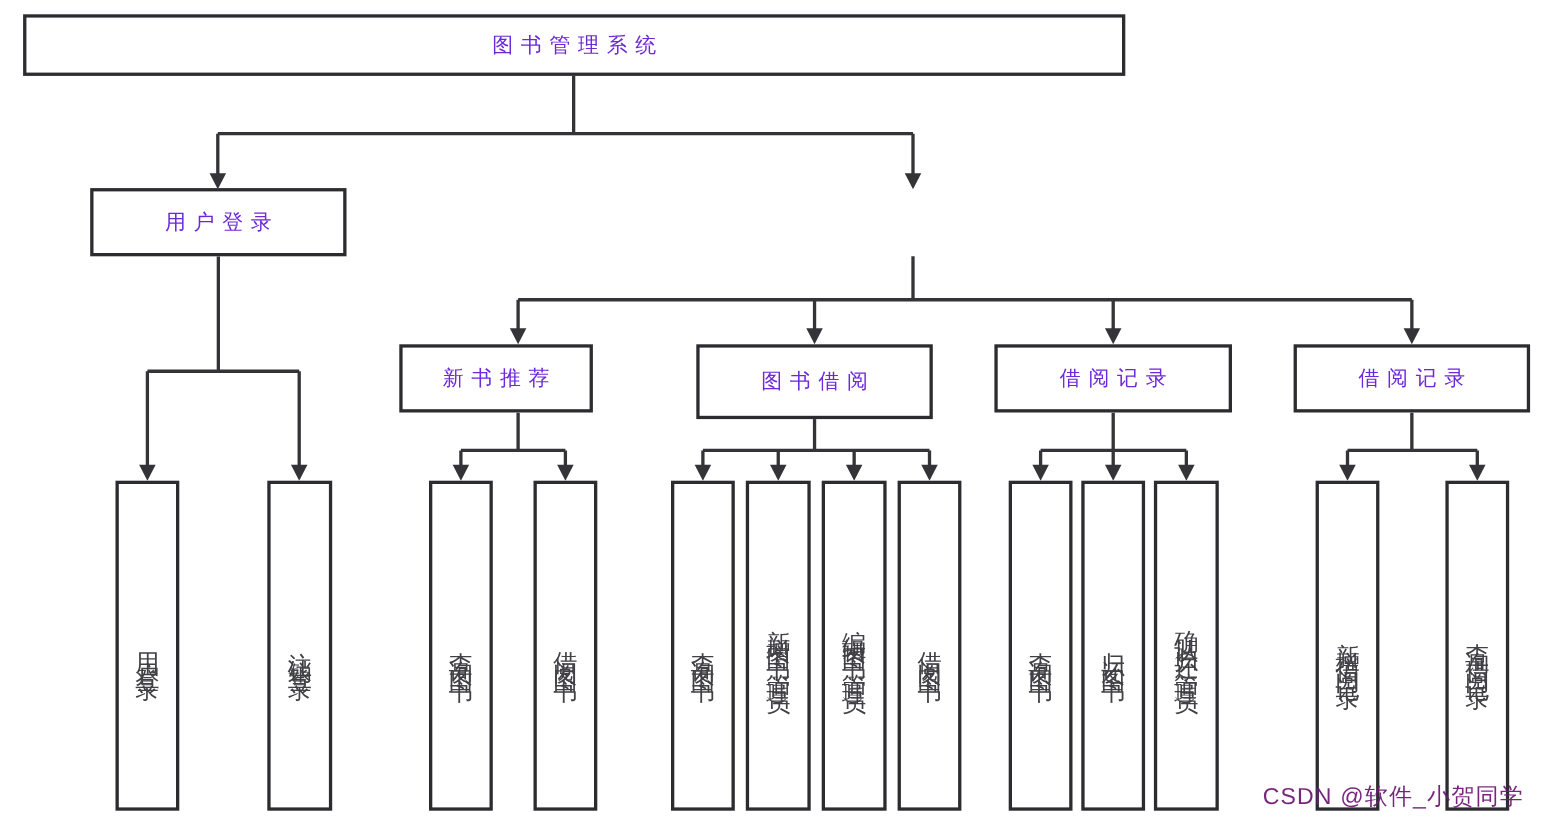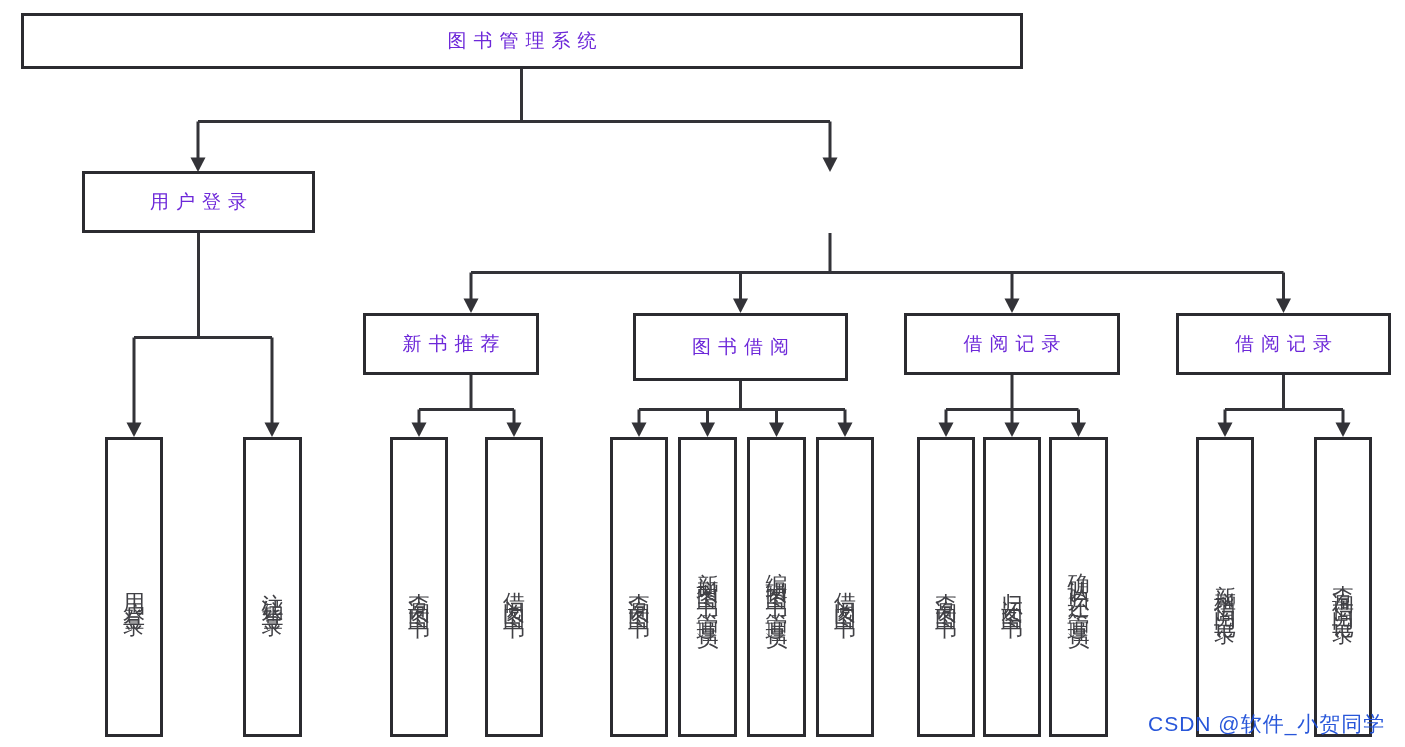--- a/index.html
+++ b/index.html
@@ -18,21 +18,21 @@
   .h-node span {
     font-size:19px; letter-spacing:7px; padding-left:7px; 
     white-space:nowrap; color:#6d28d9;
   }
   .v-node span {
     writing-mode:vertical-rl; font-size:22px; letter-spacing:8px;
     padding-top:8px; color:#404045; line-height:1;
   }
   .watermark {
     position:absolute; left:1148px; top:710px; z-index:5;
-    font-size:21px; letter-spacing:1px; color:#1d4ed8; opacity:0.95;
+    font-size:21px; letter-spacing:1px; color:#701a75; opacity:0.95;
     white-space:nowrap;
   }
 </style>
 </head>
 <body>
 
 <div class="canvas">
 
   <svg class="wires" width="1405" height="747" viewBox="0 0 1405 747">
     <g stroke="#333338" stroke-width="3" fill="none">

